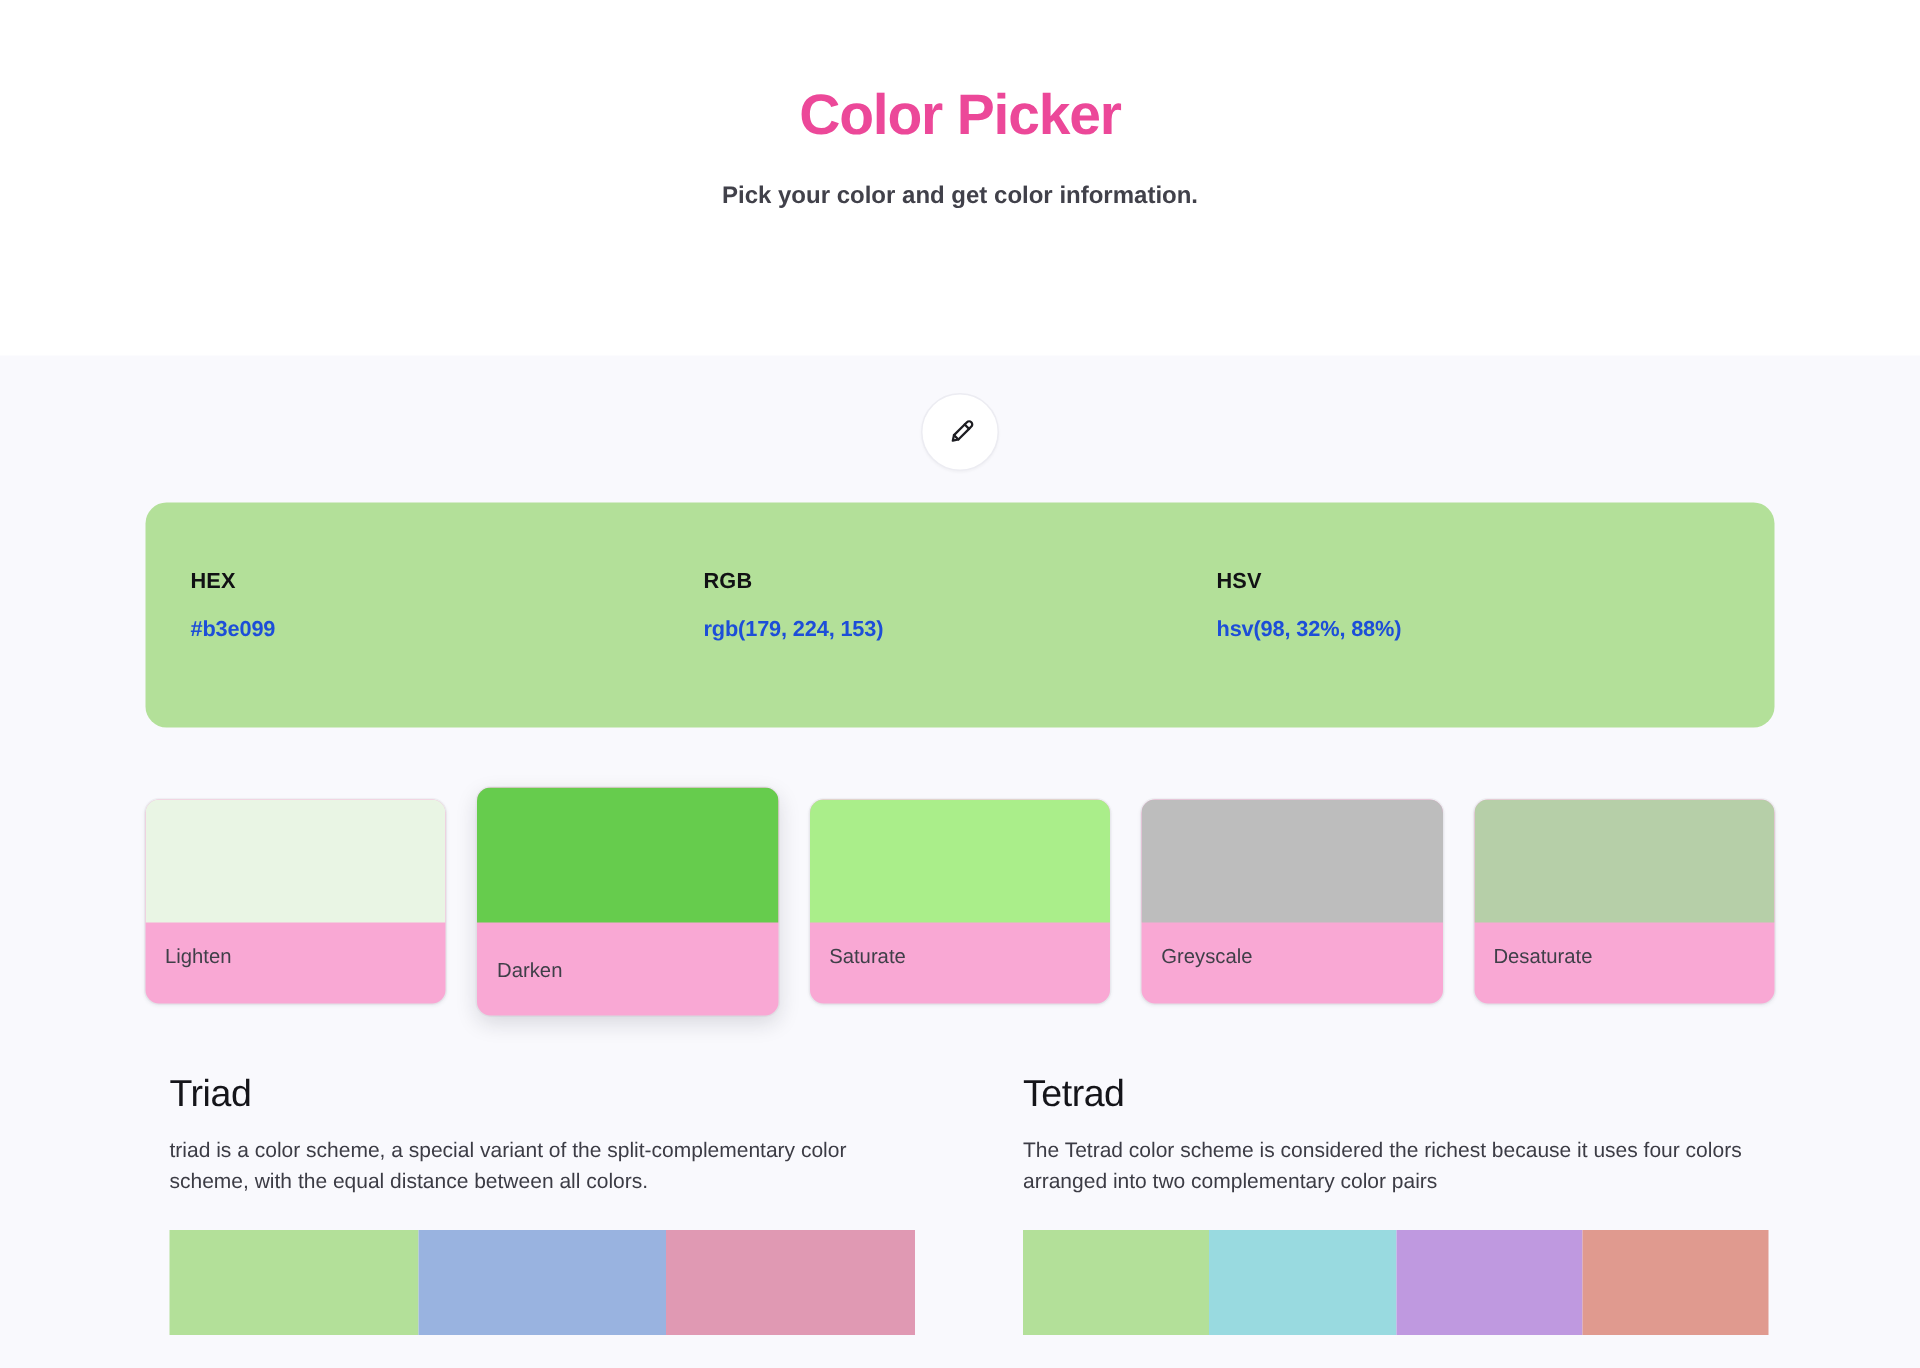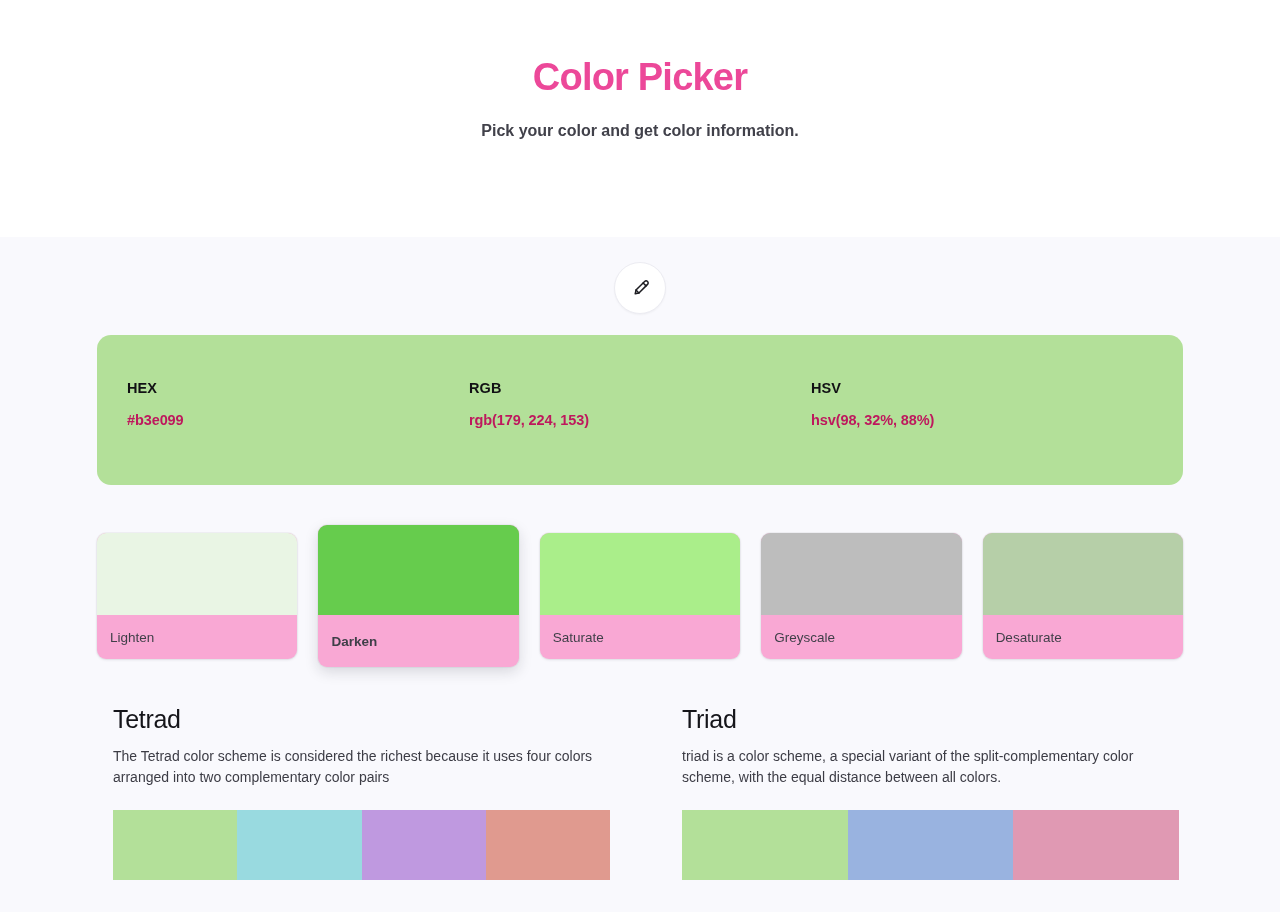--- a/index.html
+++ b/index.html
@@ -92,21 +92,21 @@
     font-size: 14.5px;
     font-weight: 700;
     color: #111114;
     letter-spacing: 0.1px;
   }
 
   .color-field-value {
     margin-top: 16px;
     font-size: 14.5px;
     font-weight: 700;
-    color: #be185d;
+    color: #1d4ed8;
     letter-spacing: -0.1px;
   }
 
   
   .swatch-row {
     margin-top: 48px;
     display: flex;
     gap: 21px;
   }
 
@@ -137,21 +137,21 @@
 
   .swatch-label {
     height: 44px;
     display: flex;
     align-items: center;
     padding-left: 13px;
     font-size: 13.5px;
     color: #3f3f48;
   }
 
-  .swatch-card.elevated .swatch-label { height: 52px; font-weight: bold; }
+  .swatch-card.elevated .swatch-label { height: 62px; }
 
   
   .schemes {
     margin-top: 46px;
     display: flex;
     gap: 40px;
   }
 
   .scheme {
     flex: 1 1 0;
@@ -242,36 +242,36 @@
       </div>
       <div class="swatch-card">
         <div class="swatch-color" style="background: rgb(182, 207, 168);"></div>
         <div class="swatch-label">Desaturate</div>
       </div>
     </div>
 
     <div class="schemes">
 
       <div class="scheme">
+        <h2 class="scheme-title">Triad</h2>
+        <p class="scheme-desc">triad is a color scheme, a special variant of the split-complementary color scheme, with the equal distance between all colors.</p>
+        <div class="scheme-bars">
+          <div class="scheme-bar" style="background: rgb(179, 224, 153);"></div>
+          <div class="scheme-bar" style="background: rgb(153, 179, 224);"></div>
+          <div class="scheme-bar" style="background: rgb(224, 153, 179);"></div>
+        </div>
+      </div>
+
+      <div class="scheme">
         <h2 class="scheme-title">Tetrad</h2>
         <p class="scheme-desc">The Tetrad color scheme is considered the richest because it uses four colors arranged into two complementary color pairs</p>
         <div class="scheme-bars">
           <div class="scheme-bar" style="background: rgb(179, 224, 153);"></div>
           <div class="scheme-bar" style="background: rgb(153, 218, 224);"></div>
           <div class="scheme-bar" style="background: rgb(191, 153, 224);"></div>
           <div class="scheme-bar" style="background: rgb(224, 154, 143);"></div>
         </div>
       </div>
 
-      <div class="scheme">
-        <h2 class="scheme-title">Triad</h2>
-        <p class="scheme-desc">triad is a color scheme, a special variant of the split-complementary color scheme, with the equal distance between all colors.</p>
-        <div class="scheme-bars">
-          <div class="scheme-bar" style="background: rgb(179, 224, 153);"></div>
-          <div class="scheme-bar" style="background: rgb(153, 179, 224);"></div>
-          <div class="scheme-bar" style="background: rgb(224, 153, 179);"></div>
-        </div>
-      </div>
-
     </div>
 
   </div>
 </div>
 
 </body></html>

